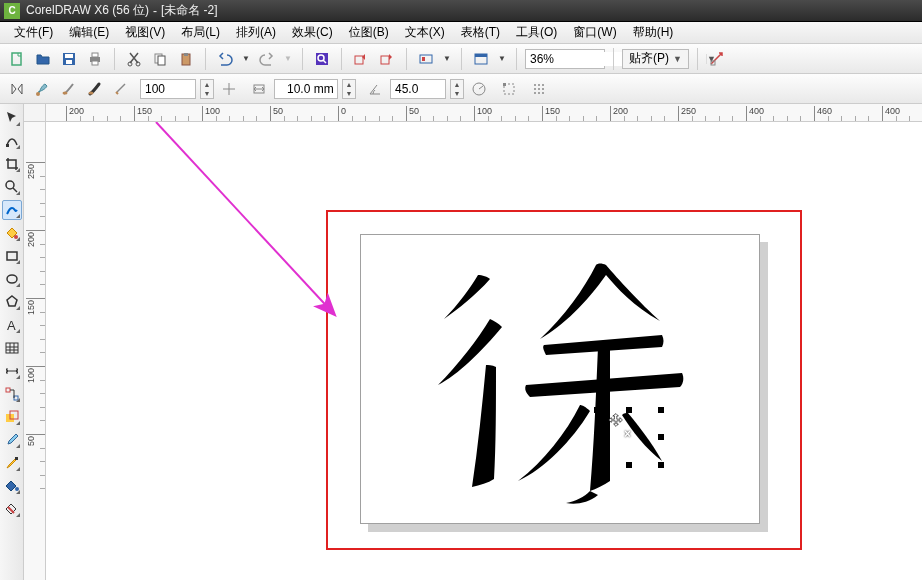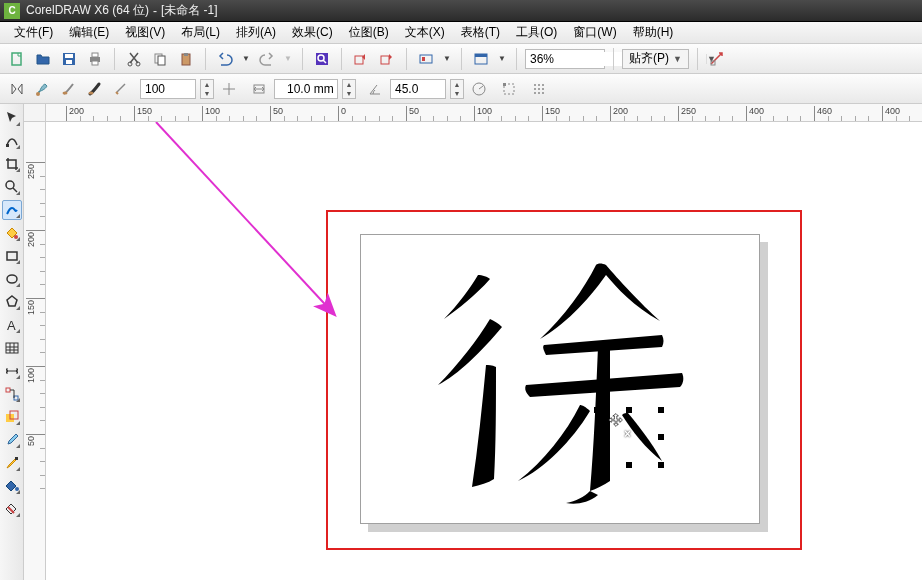--- a/index.html
+++ b/index.html
@@ -67,23 +67,23 @@
 
 
 .sel-handle { position: absolute; width: 6px; height: 6px; background: #000; }
 .sel-cross { position: absolute; color: #fff; font-size: 12px; font-weight: bold; text-shadow: 0 0 2px #000; }
 </style>
 </head>
 <body>
 
 <div class="titlebar">
   <div class="app-icon">C</div>
-  <span>CorelDRAW X6 (64 位)</span>
+  <span>CorelDRAW X6 (56 位)</span>
   <span style="margin:0 4px;"> - </span>
-  <span>[未命名 -1]</span>
+  <span>[未命名 -2]</span>
 </div>
 
 <div class="menubar">
   <div class="menu-item">文件(F)</div>
   <div class="menu-item">编辑(E)</div>
   <div class="menu-item">视图(V)</div>
   <div class="menu-item">布局(L)</div>
   <div class="menu-item">排列(A)</div>
   <div class="menu-item">效果(C)</div>
   <div class="menu-item">位图(B)</div>

